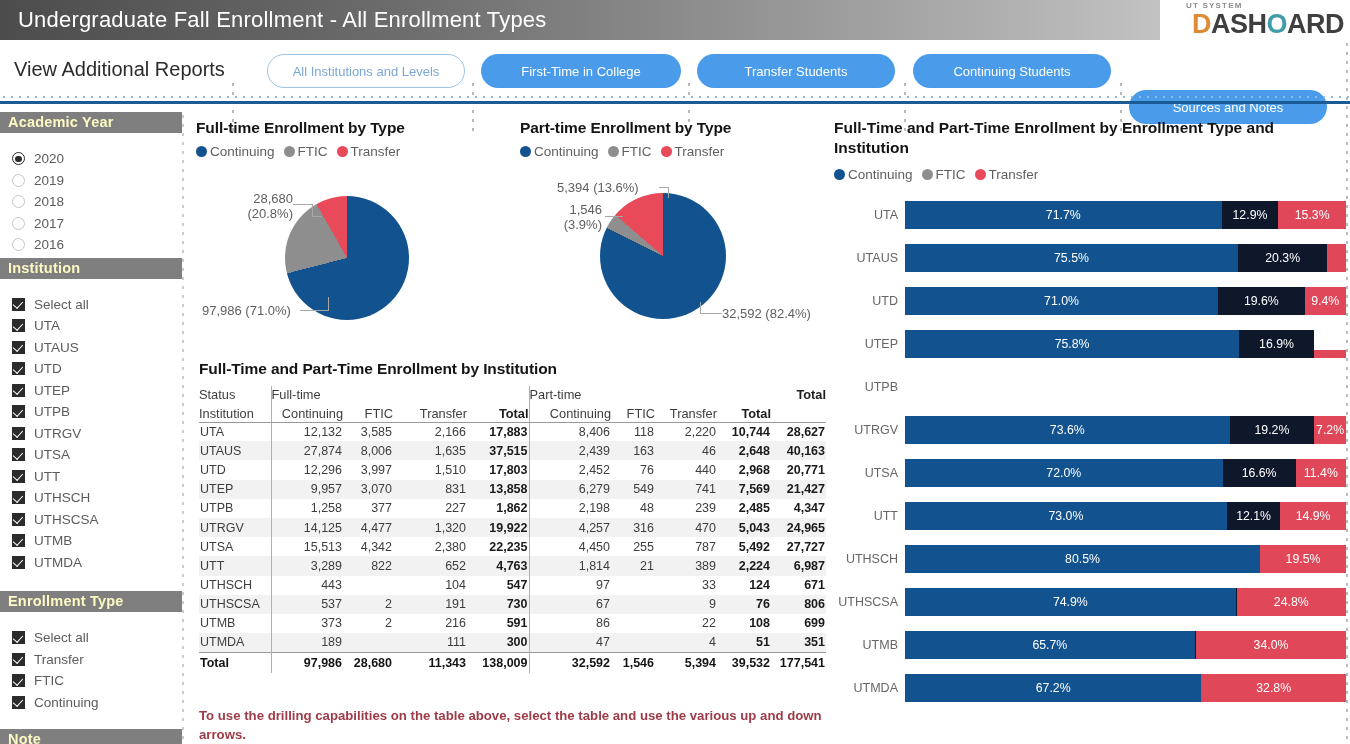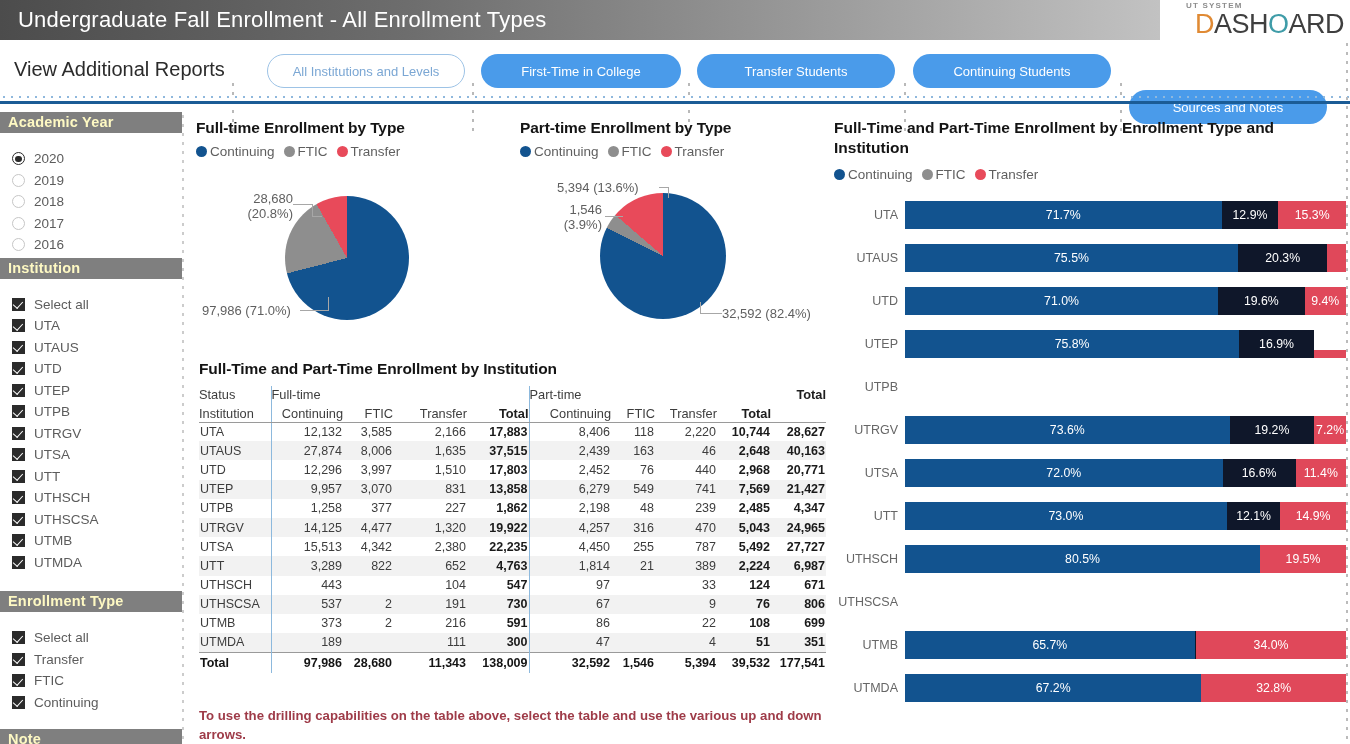--- a/index.html
+++ b/index.html
@@ -22,21 +22,21 @@
   }
   .logo {
     position: absolute; right: 6px; top: 2px; width: 180px; height: 40px;
     text-align: right; line-height: 1;
   }
   .logo .sys {
     font-size: 8px; color: #8d8d8d; letter-spacing: 1.2px;
     text-align: left; margin-left: 22px; margin-bottom: 1px; font-weight: 700;
   }
   .logo .dash {
-    font-size: 27px; font-weight: 400; letter-spacing: -.5px;
+    font-size: 27px; font-weight: 700; letter-spacing: -.5px;
     color: #3f3f3f; white-space: nowrap;
   }
   .logo .dash .d { color: #e08a34; }
   .logo .dash .o { color: #3f9ca8; }
 
   
   .navband {
     position: absolute; left: 0; top: 40px; width: 1350px; height: 62px;
     background: #ffffff;
   }
@@ -657,20 +657,25 @@
         </div>
         <div class="barrow" style="top: 344px;">
           <div class="barlbl">UTHSCH</div>
           <div class="bartrack">
             <div class="seg cont" style="width: 80.5%;">80.5%</div>
             <div class="seg tran" style="width: 19.5%;">19.5%</div>
           </div>
         </div>
         <div class="barrow" style="top: 387px;">
           <div class="barlbl">UTHSCSA</div>
+          <div class="bartrack">
+            <div class="seg cont" style="width: 74.975%;">74.9%</div>
+            <div class="seg ftic" style="width: 0.2002%;"></div>
+            <div class="seg tran" style="width: 24.8248%;">24.8%</div>
+          </div>
         </div>
         <div class="barrow" style="top: 430px;">
           <div class="barlbl">UTMB</div>
           <div class="bartrack">
             <div class="seg cont" style="width: 65.7%;">65.7%</div>
             <div class="seg ftic" style="width: 0.3%;"></div>
             <div class="seg tran" style="width: 34%;">34.0%</div>
           </div>
         </div>
         <div class="barrow" style="top: 473px;">

